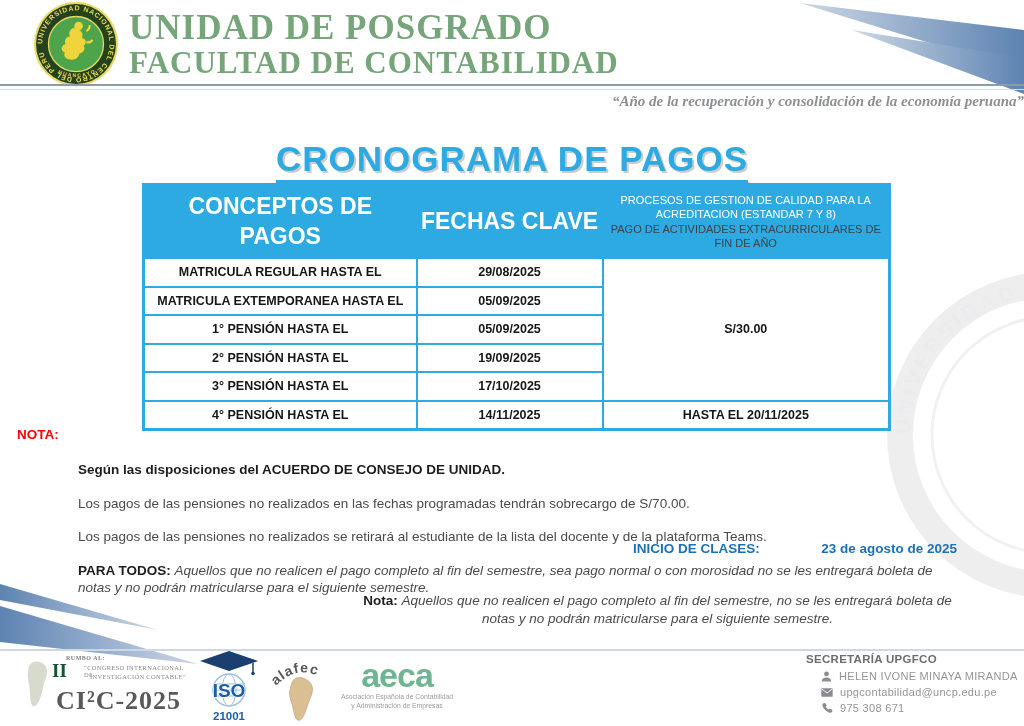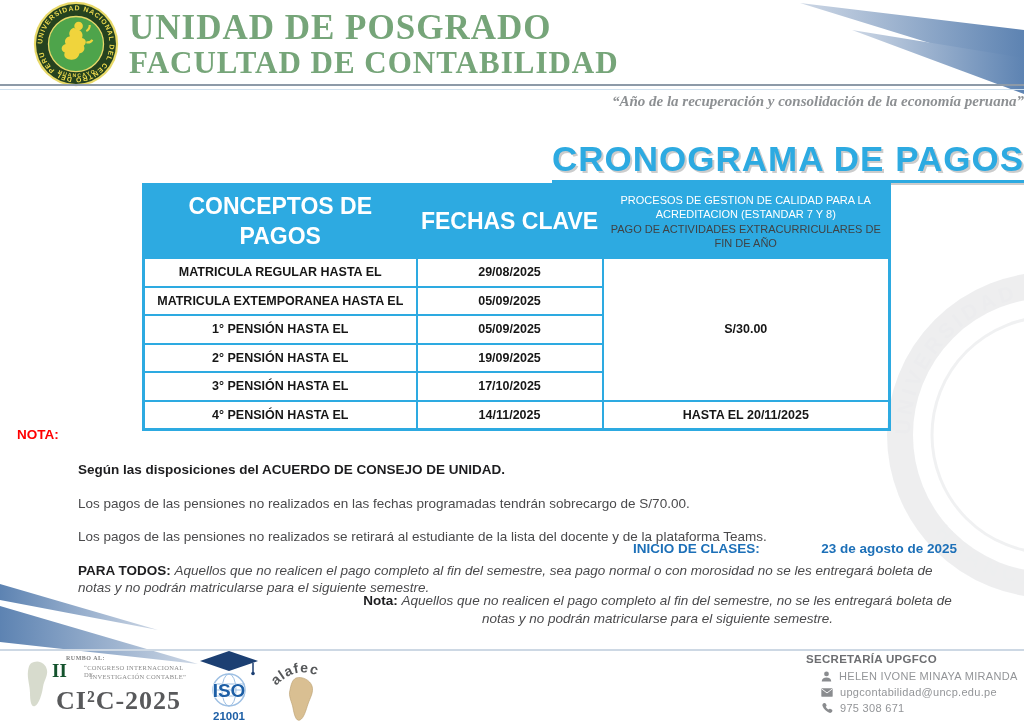--- a/index.html
+++ b/index.html
@@ -19,21 +19,21 @@
            font-family:"Liberation Serif", serif; font-style:italic; font-weight:700;
            color:#8d9093; font-size:15px; }
 
   .swoosh-top { position:absolute; right:0; top:0; }
   .swoosh-bottom { position:absolute; left:0; top:560px; }
 
   
   .watermark { position:absolute; left:860px; top:260px; opacity:.6; }
 
   
-  .page-title-wrap { position:absolute; top:139px; left:0; width:1024px; text-align:right; }
+  .page-title-wrap { position:absolute; top:139px; left:0; width:1024px; text-align:center; }
   .page-title { display:inline-block; font-size:35px; font-weight:800; color:#2daae1;
                 letter-spacing:1px; border-bottom:3px solid #2daae1; padding-bottom:1px;
                 filter:drop-shadow(2px 2px 0 rgba(110,110,110,.35)); }
 
   
   .pay-table { position:absolute; left:142px; top:183px; border-collapse:collapse;
                width:746px; table-layout:fixed; border:3px solid #2daae1;padding-left:25px; }
   .pay-table th, .pay-table td { border:2px solid #2daae1; padding:0; }
   .pay-table thead th { background:#2daae1; height:71px; vertical-align:middle; }
   .th-big { color:#fff; font-size:23px; font-weight:700; line-height:1.28; text-align:center; }
@@ -261,20 +261,27 @@
   <svg class="alafec-logo" width="70" height="74" viewBox="0 0 70 74">
     <defs>
         <path id="alafecArc" d="M10,36 Q35,10 64,34" fill="none"></path>
       </defs>
     <path d="M30,28 C36,26 44,30 46,36 C48,42 44,48 42,54 C40,60 38,68 34,70 C30,72 28,64 27,58 C26,52 22,46 24,40 C25,35 26,30 30,28 Z" fill="#d9bf92" stroke="#b89d6e" stroke-width=".6"></path>
     <text font-size="14" font-weight="700" fill="#56585a" letter-spacing="1">
       <textPath href="#alafecArc">alafec</textPath>
     </text>
   </svg>
 
+  <div class="aeca-logo">
+    <div class="aeca-name">aeca</div>
+    <div class="aeca-sub">
+      <div>Asociación Española de Contabilidad</div>
+      <div>y Administración de Empresas</div>
+    </div>
+  </div>
 
   <div class="contact">
     <div class="contact-title">SECRETARÍA UPGFCO</div>
     <div class="contact-row">
       <svg width="11" height="11" viewBox="0 0 12 12">
         <circle cx="6" cy="3.2" r="2.6" fill="#8a8c8f"></circle>
         <path d="M0.8,11.5 C0.8,8.6 3,7 6,7 C9,7 11.2,8.6 11.2,11.5 Z" fill="#8a8c8f"></path>
       </svg>
       <span>HELEN IVONE MINAYA MIRANDA</span>
     </div>

